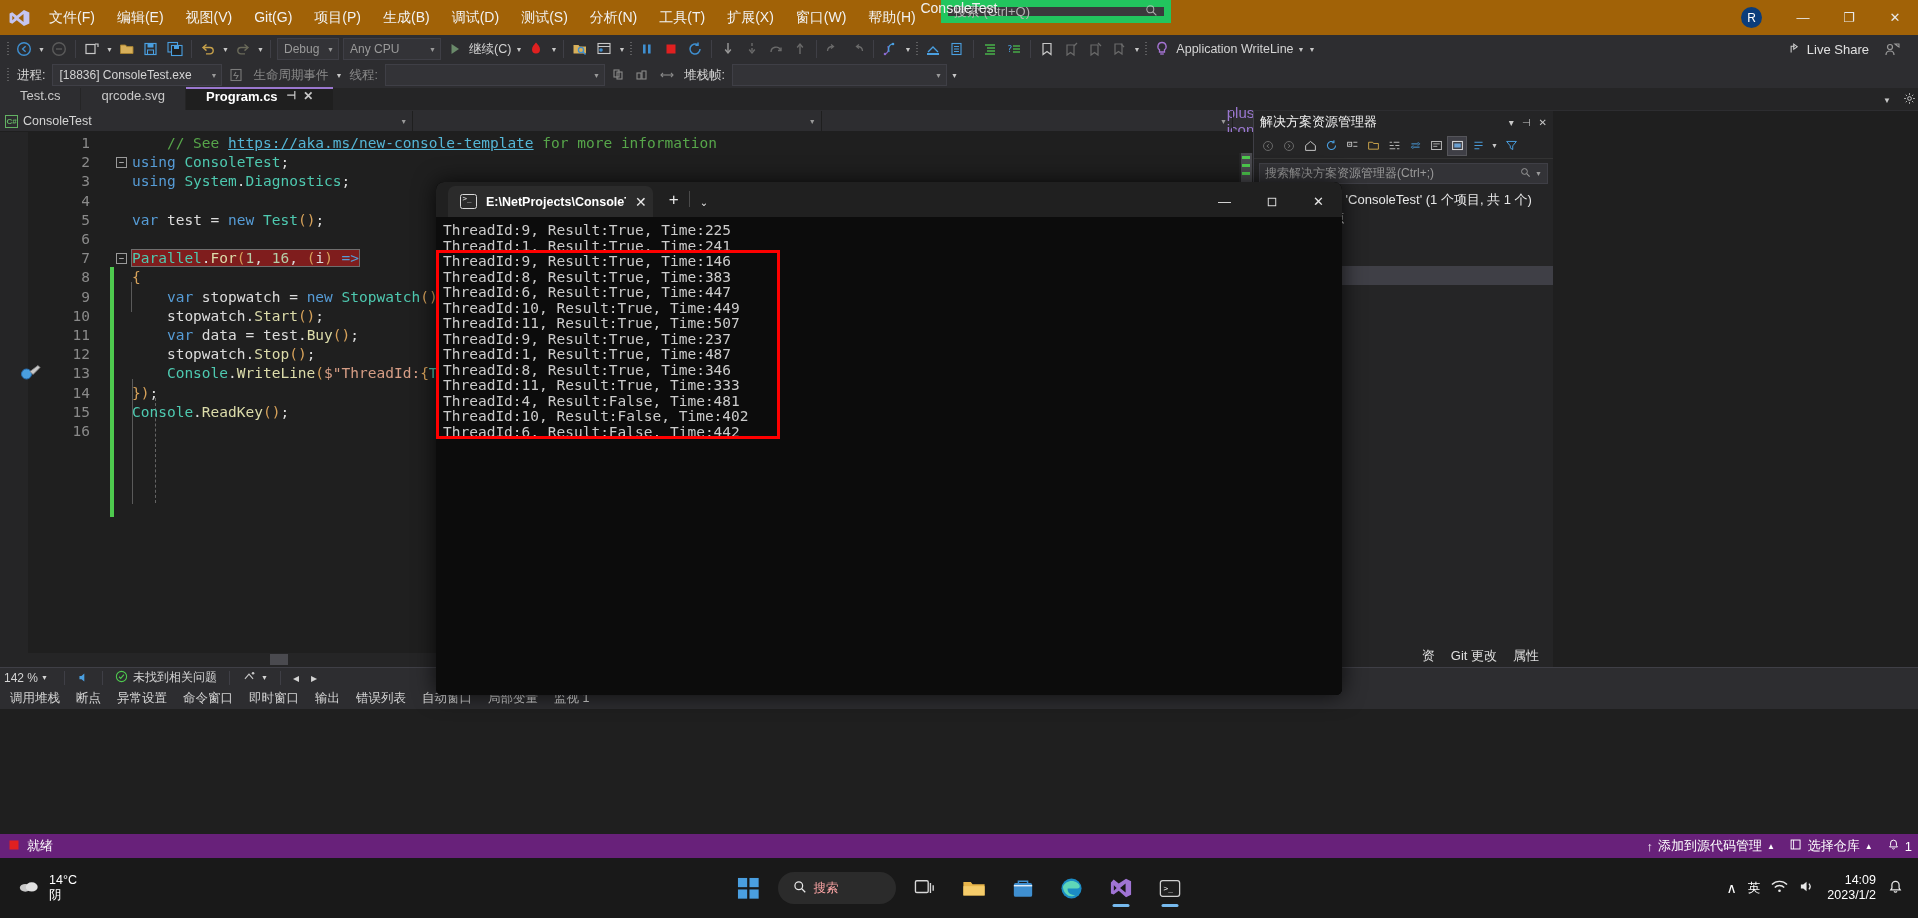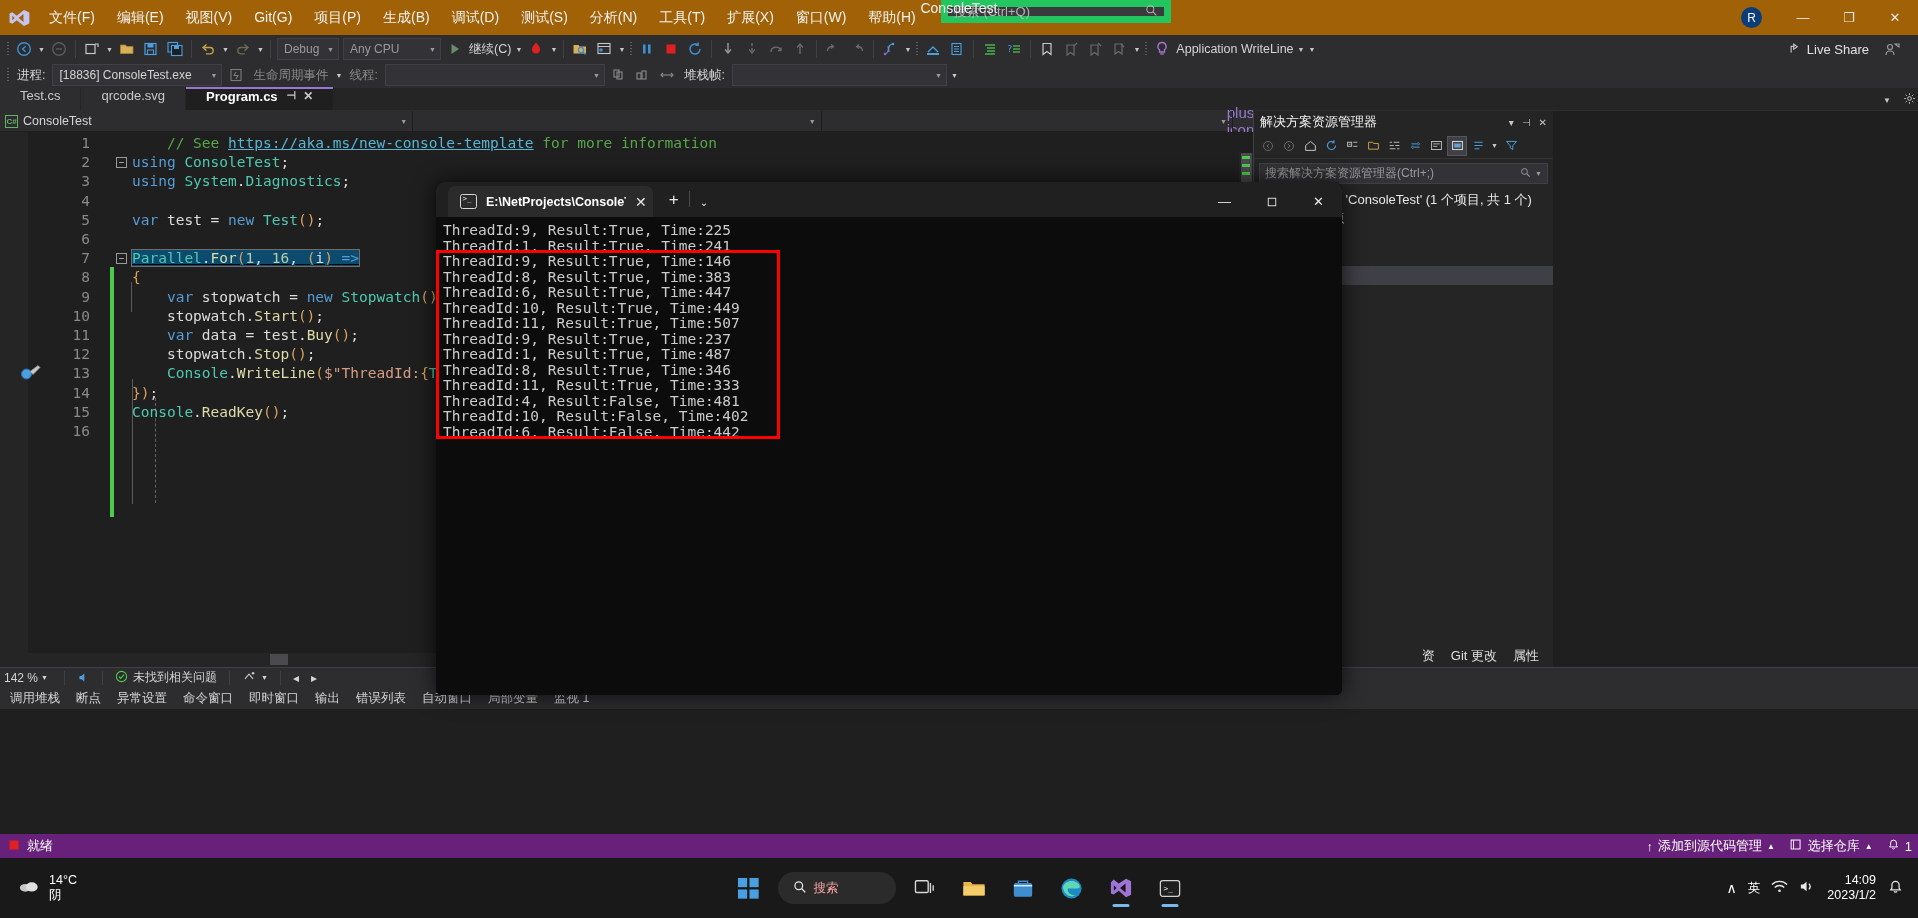--- a/index.html
+++ b/index.html
@@ -147,21 +147,21 @@
   .c-pun  { color:#dcdcdc; }
   .c-par  { color:#d7a25a; }
   .c-str  { color:#d69d85; }
 
   .fold {
     display:inline-flex; align-items:center; justify-content:center;
     width:11px; height:11px; border:1px solid #9a9a9a; color:#cfcfcf;
     font-size:9px; line-height:9px; vertical-align:middle; margin-right:2px;
     position:absolute; left:-16px; top:4px;
   }
-  .cur-stmt { background:#0c4a6e; outline:1px solid #6e6e6e;text-decoration:underline; }
+  .cur-stmt { background:#7f1d1d; outline:1px solid #6e6e6e; }
   .bp-wrench { position:absolute; left:20px; top:232px; width:22px; height:16px; }
   .scroll-margin {
     position:absolute; right:0; top:21px; width:14px; height:535px; background:#252526;
   }
   .sm-thumb { position:absolute; right:1px; top:0; width:11px; height:33px; background:#4a4a4f; }
   .sm-mark { position:absolute; right:3px; width:8px; height:3px; background:#4ec94e; }
   .hsb {
     position:absolute; left:0; bottom:0; height:14px; right:14px; background:#252526;
   }
   .hsb-thumb { position:absolute; left:270px; width:18px; height:11px; top:1px; background:#4a4a4f; }

